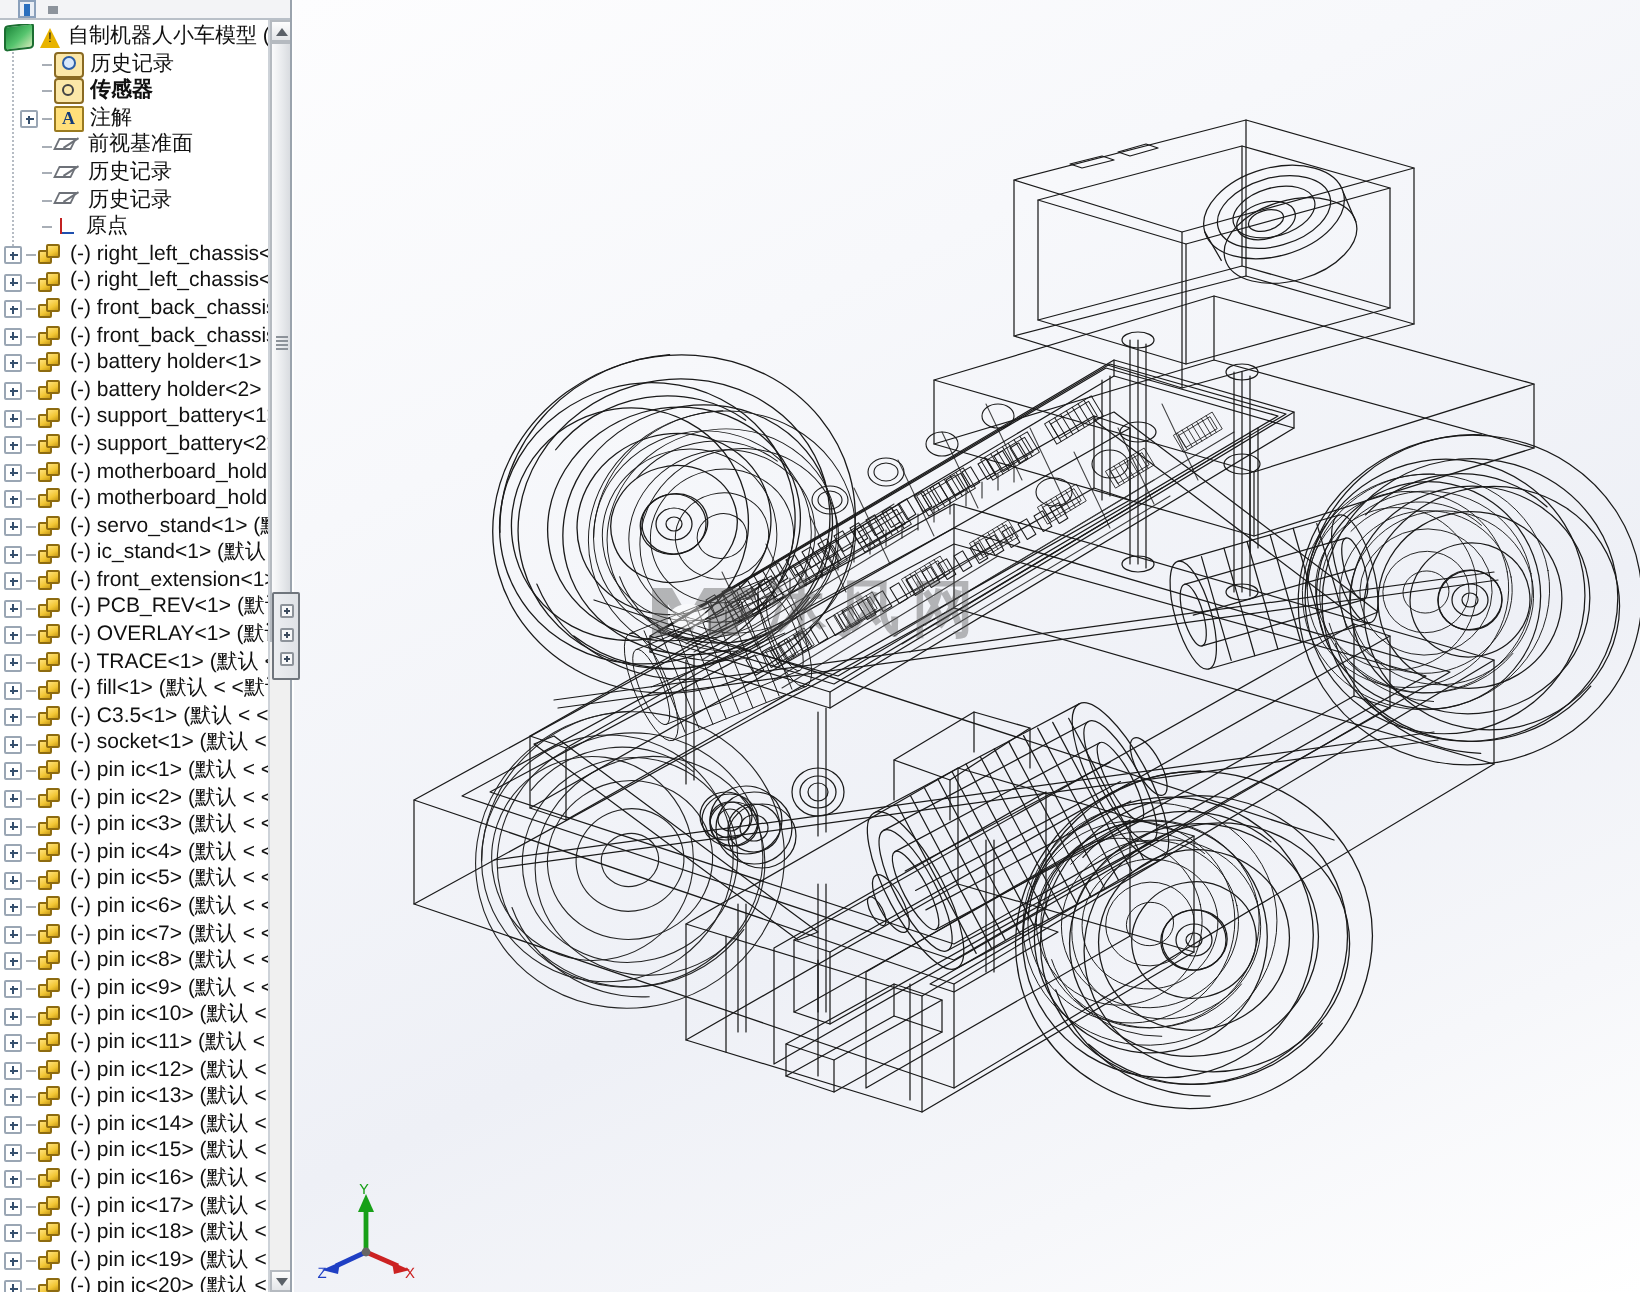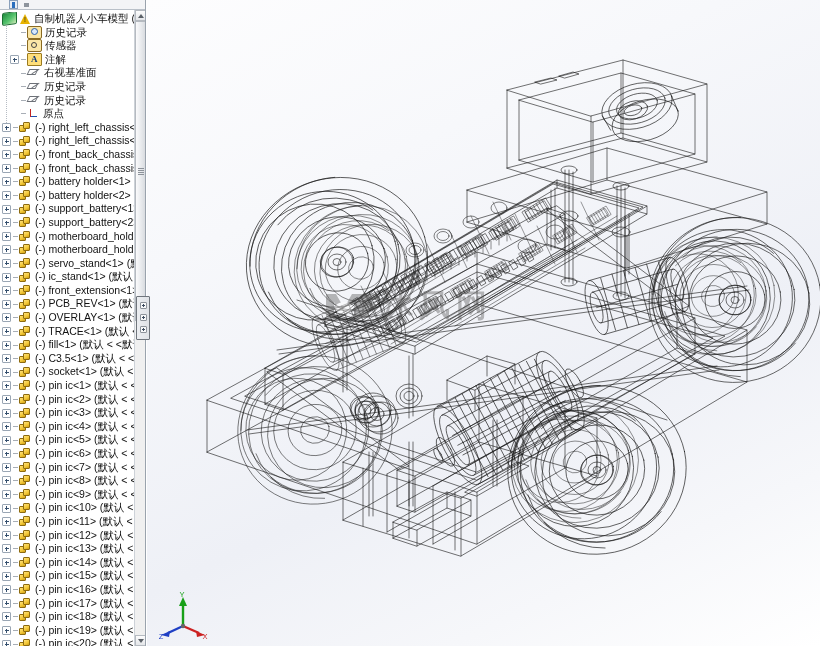--- a/index.html
+++ b/index.html
@@ -432,37 +432,37 @@
           <span class="ticon icon-warn"></span>
           <span class="tlabel">自制机器人小车模型  (默</span>
         </li>
 
       <li class="tree-row" style="padding-left: 10px;">
             <span class="expander none"></span>
             <span class="dash"></span>
             <span class="ticon icon-history"></span>
             <span class="tlabel">历史记录</span>
           </li>
+          <li class="tree-row" style="padding-left: 10px; font-weight: bold;">
+            <span class="expander none"></span>
+            <span class="dash"></span>
+            <span class="ticon icon-sensor"></span>
+            <span class="tlabel">传感器</span>
+          </li>
+          <li class="tree-row" style="padding-left: 10px;">
+            <span class="expander"></span>
+            <span class="dash"></span>
+            <span class="ticon icon-annot"></span>
+            <span class="tlabel">注解</span>
+          </li>
           <li class="tree-row" style="padding-left: 10px;">
             <span class="expander none"></span>
             <span class="dash"></span>
-            <span class="ticon icon-sensor"></span>
-            <span class="tlabel">传感器</span>
-          </li>
-          <li class="tree-row" style="padding-left: 10px;">
-            <span class="expander"></span>
-            <span class="dash"></span>
-            <span class="ticon icon-annot"></span>
-            <span class="tlabel">注解</span>
-          </li>
-          <li class="tree-row" style="padding-left: 10px;">
-            <span class="expander none"></span>
-            <span class="dash"></span>
             <span class="ticon icon-plane"></span>
-            <span class="tlabel">右视基准面</span>
+            <span class="tlabel">前视基准面</span>
           </li>
           <li class="tree-row" style="padding-left: 10px;">
             <span class="expander none"></span>
             <span class="dash"></span>
             <span class="ticon icon-plane"></span>
             <span class="tlabel">历史记录</span>
           </li>
           <li class="tree-row" style="padding-left: 10px;">
             <span class="expander none"></span>
             <span class="dash"></span>

